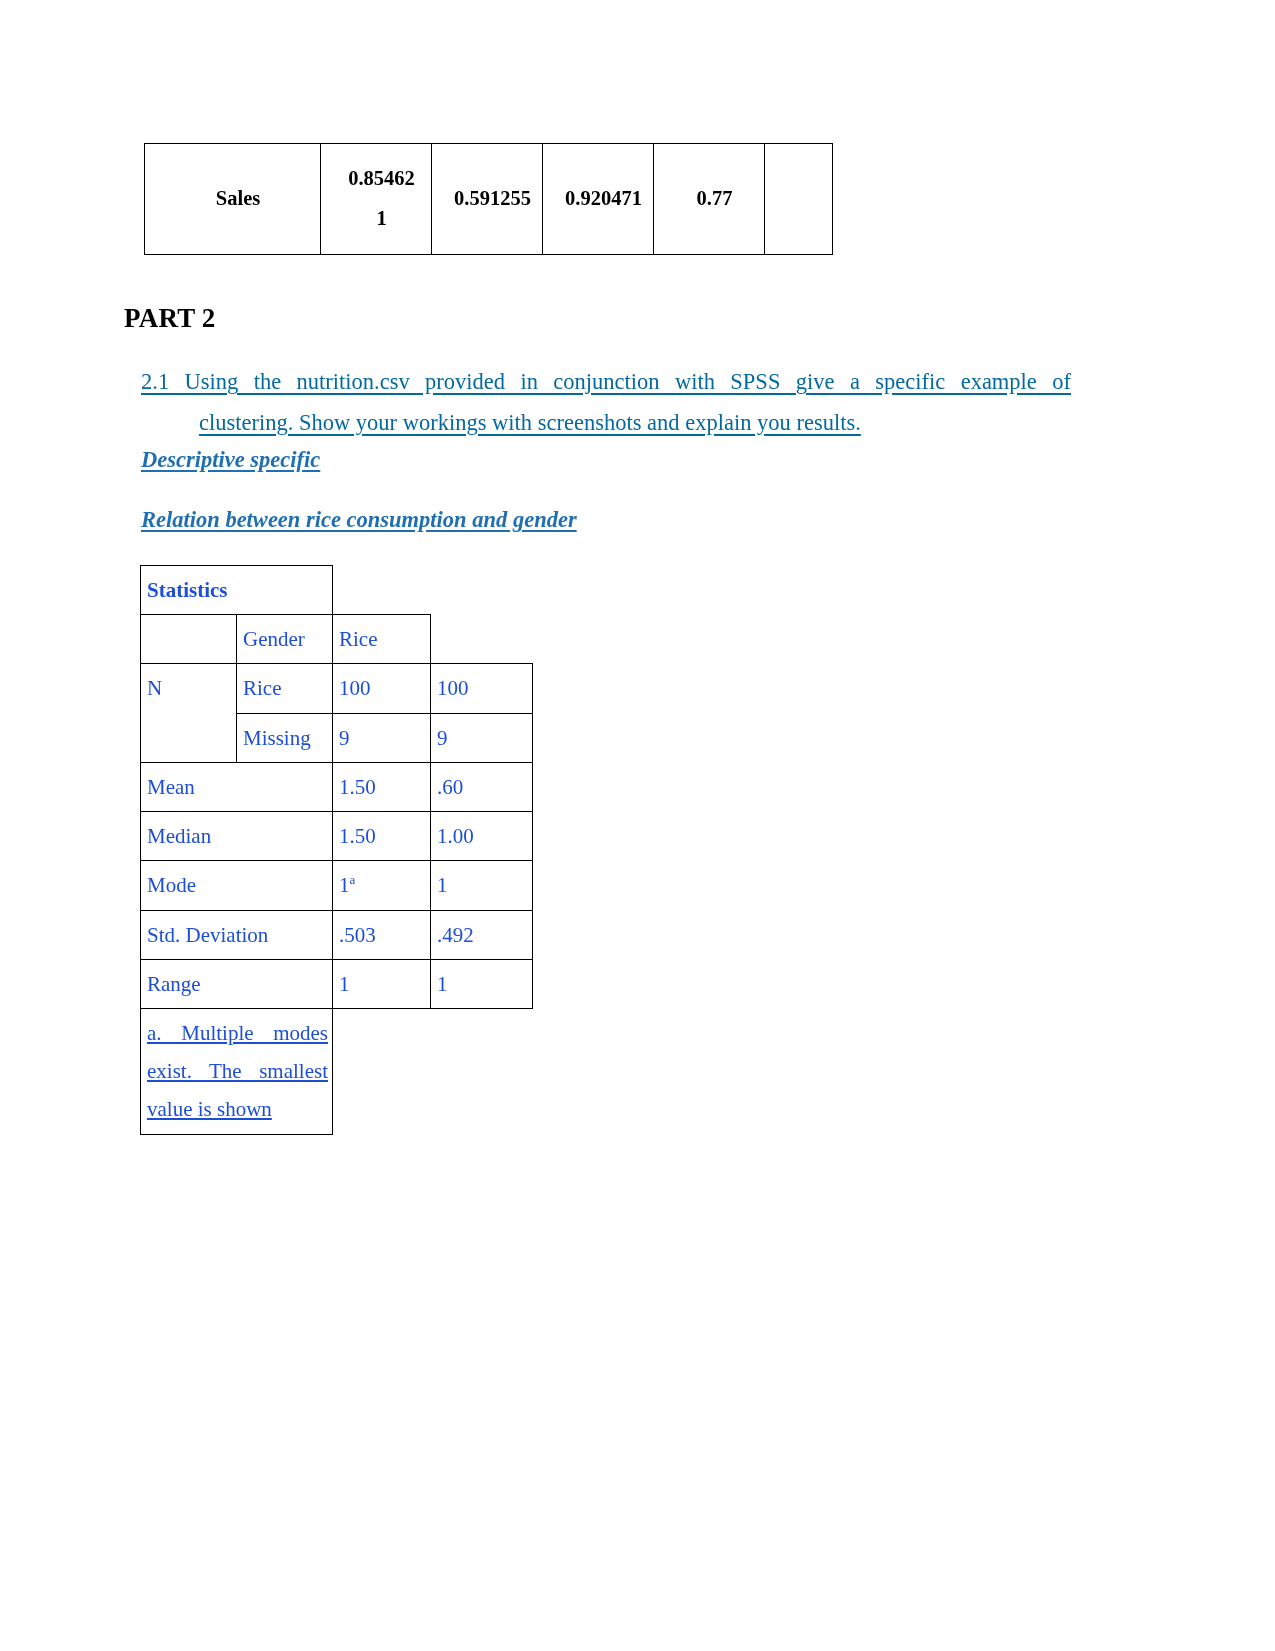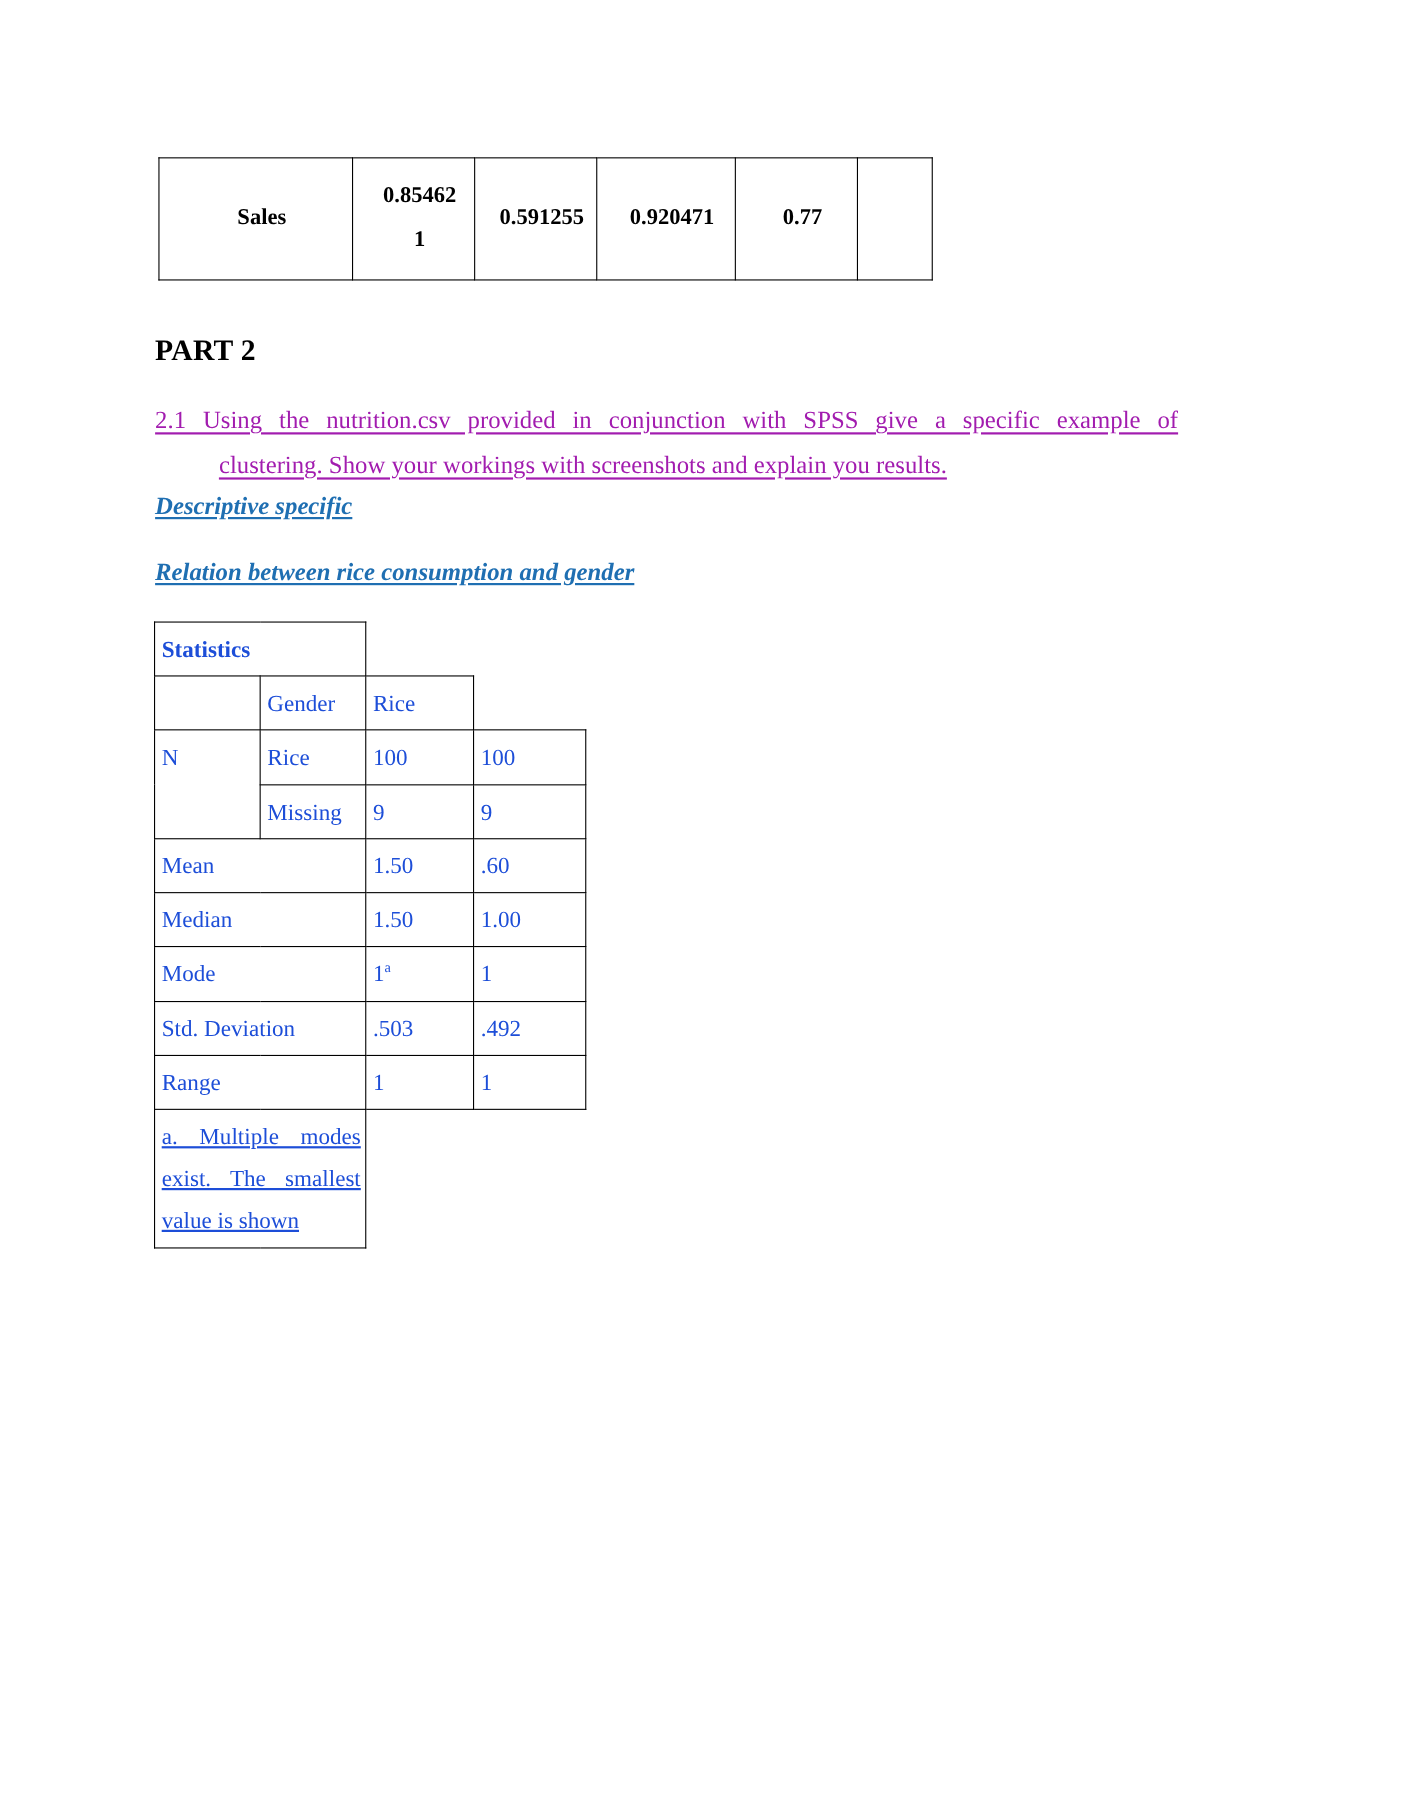--- a/index.html
+++ b/index.html
@@ -43,50 +43,50 @@
     color: #000000;
     vertical-align: middle;
     padding: 6px 0 6px 11px;
     line-height: 1.95;
     height: 111px;
     text-align: center;
   }
   .tt-c0 { width: 176px; }
   .tt-c1 { width: 111px; }
   .tt-c2 { width: 111px; }
-  .tt-c3 { width: 126px; }
+  .tt-c3 { width: 111px; }
   .tt-c4 { width: 111px; }
   .tt-c5 { width: 68px; }
 
   .tt-stack {
     display: block;
     line-height: 1.95;
   }
 
   
   .part-heading {
     position: absolute;
-    left: 141px;
+    left: 124px;
     top: 303px;
     font-family: "Liberation Serif", "DejaVu Serif", serif;
     font-weight: bold;
     font-size: 27px;
     color: #000000;
     letter-spacing: 0.2px;
   }
 
   .q-block {
     position: absolute;
     left: 141px;
     top: 362px;
     width: 930px;
     font-family: "Liberation Serif", "DejaVu Serif", serif;
     font-size: 22.5px;
     line-height: 1.8;
-    color: #a21caf;
+    color: #0369a1;
     text-align: justify;
     text-decoration: underline;
     text-underline-offset: 4px;
   }
   .q-block .q-indent {
     display: block;
     text-indent: 58px;
     text-align: left;
   }
   .q-line1 {

